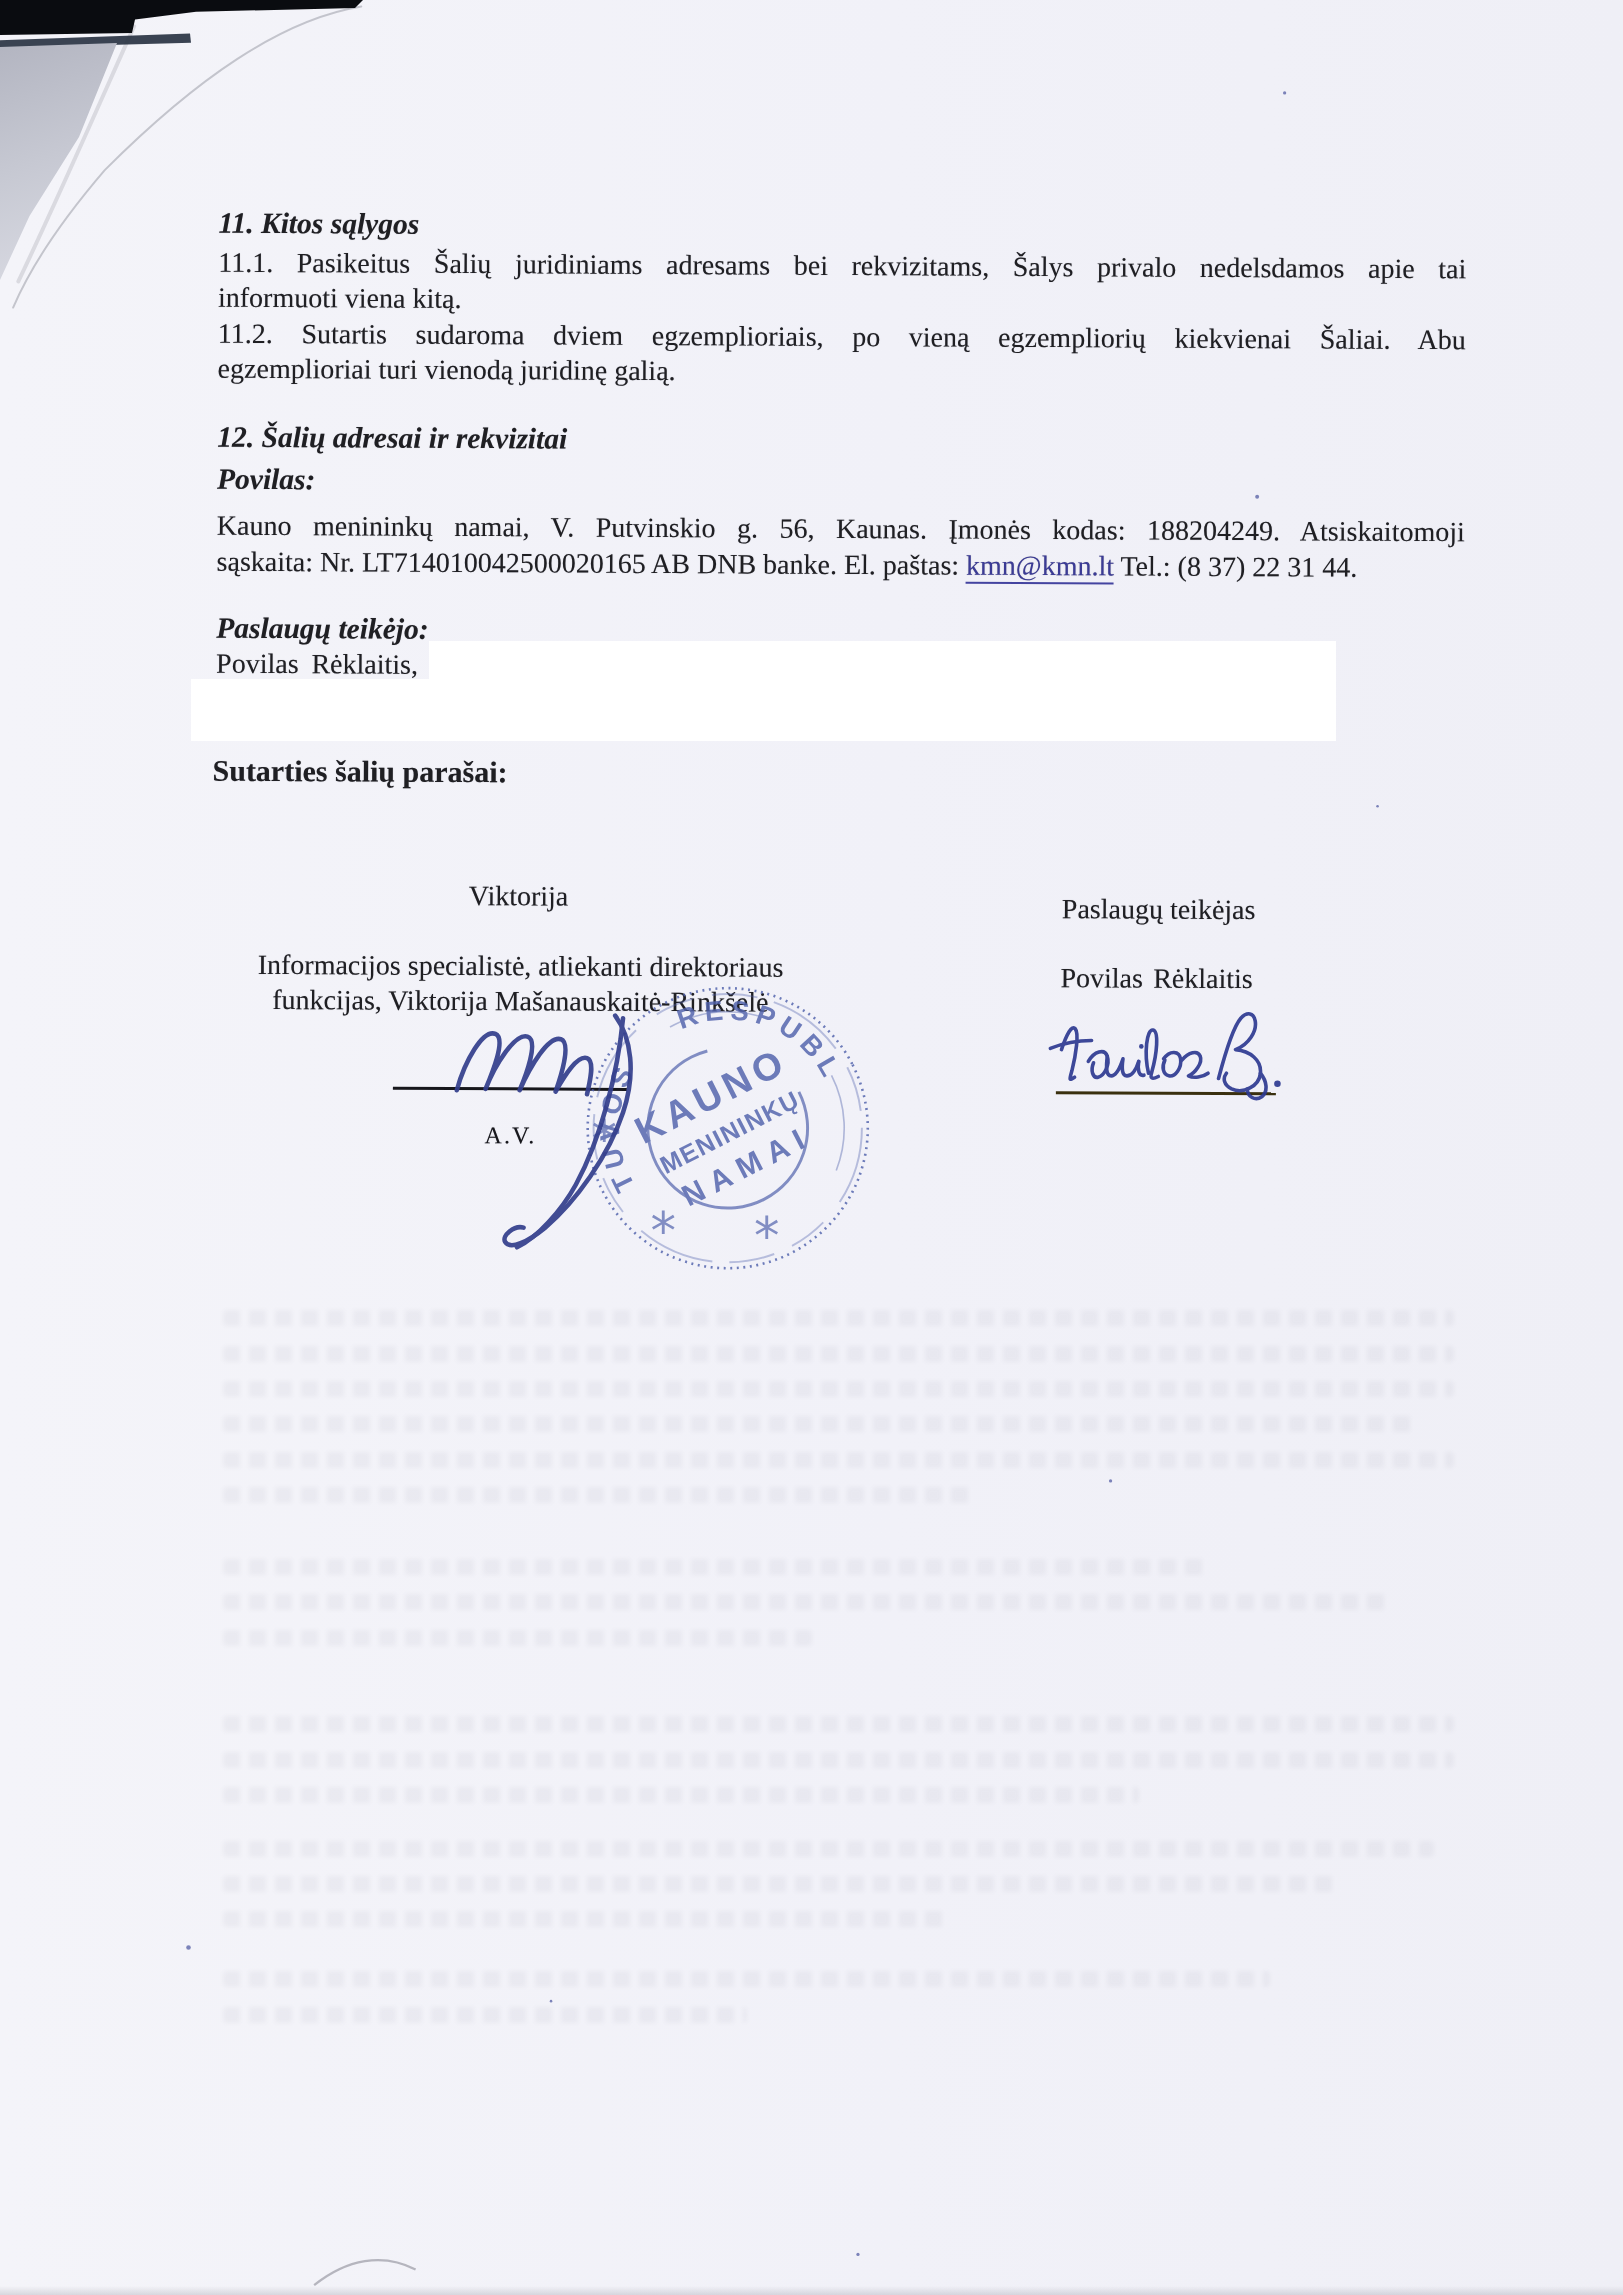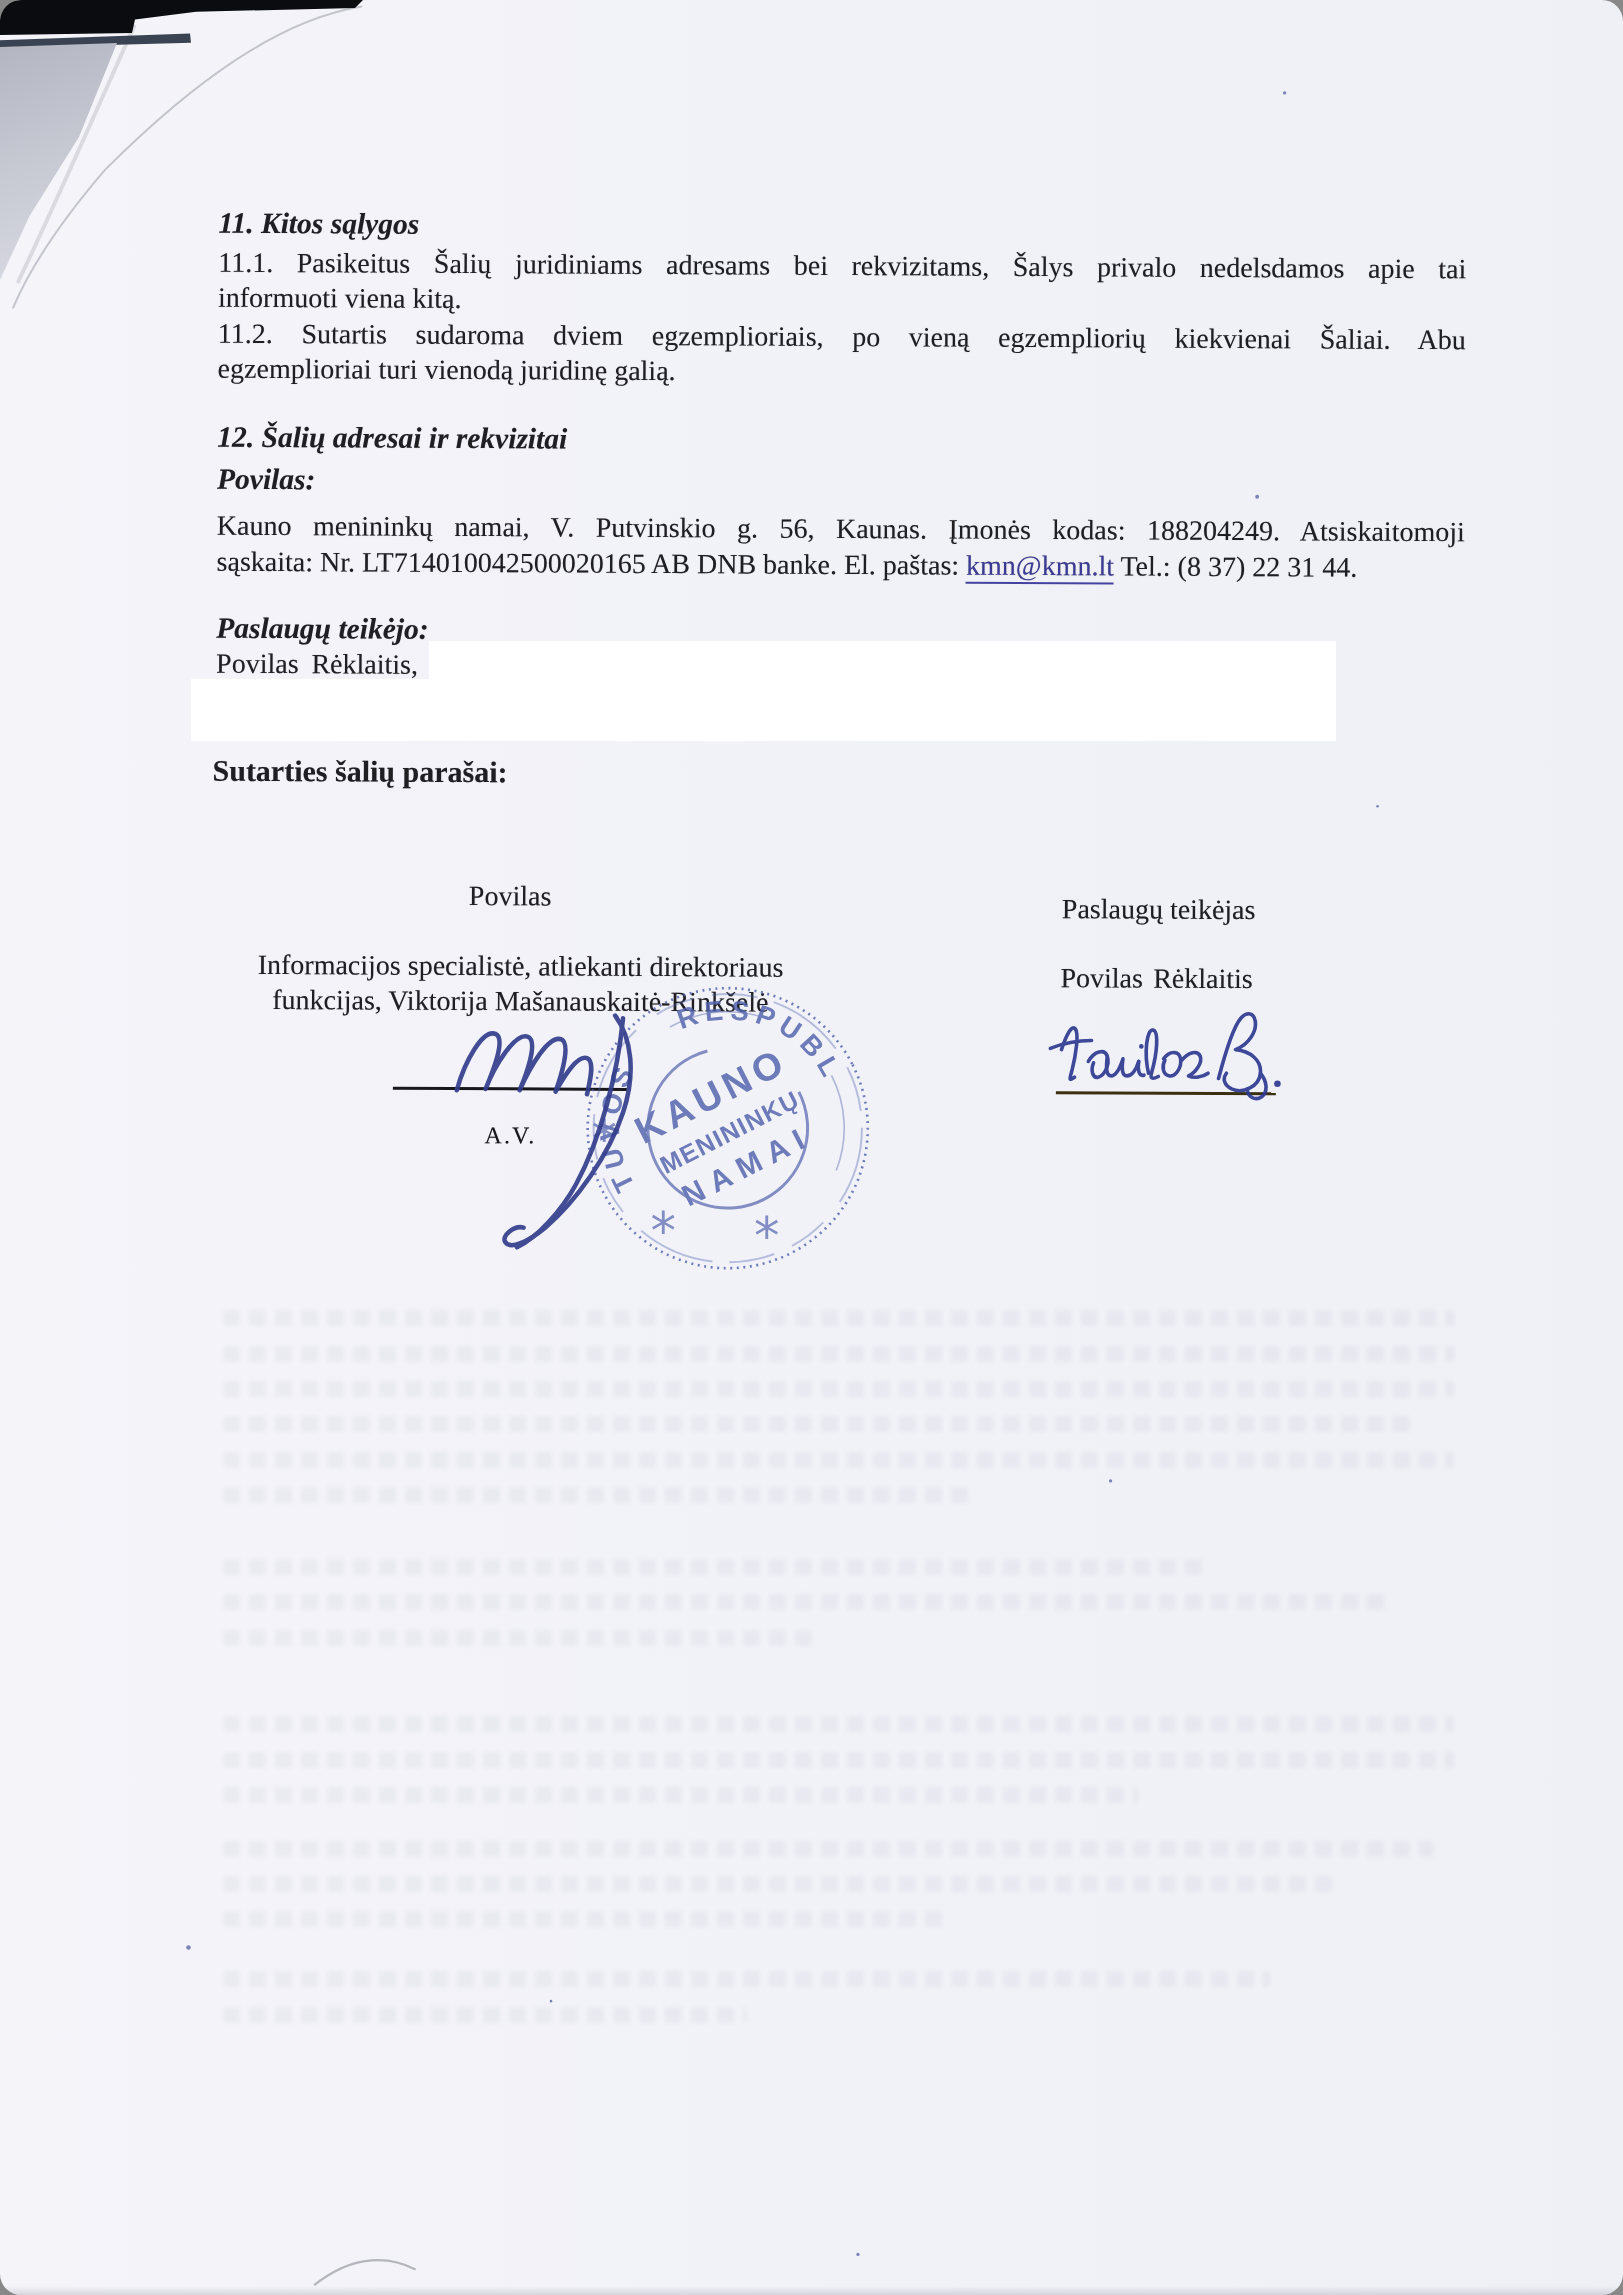--- a/index.html
+++ b/index.html
@@ -1,21 +1,20 @@
 <!DOCTYPE html>
 <html style="font-size:10.5px"><head>
 <meta charset="utf-8">
 <style>
   html,body{margin:0;padding:0;background:#888;}
   .page{
     position:relative;width:1623px;height:2295px;overflow:hidden;
     background:
       linear-gradient(90deg,#f4f4f9 0%,#f1f1f8 55%,#efeff6 100%);
     font-family:"Liberation Serif","DejaVu Serif",serif;
-    border-radius:21px;
   }
   .page::after{content:"";position:absolute;left:0;right:0;bottom:0;height:9.2px;
     background:linear-gradient(180deg,rgba(0,0,0,0) 0%,rgba(40,40,55,.14) 100%);}
   
   .doc{position:absolute;inset:0;transform:rotate(.3deg);transform-origin:40% 30%;
        color:#1f1f23;text-shadow:0 0 0.8px rgba(25,25,40,.38);}
   .tline{position:absolute;font-size:28px;line-height:1.18;white-space:nowrap;}
   .just{left:216px;width:1248px;white-space:normal;text-align:justify;text-align-last:justify;}
   .hline{position:absolute;font-size:29.5px;font-weight:bold;font-style:italic;white-space:nowrap;}
   .bold{font-weight:bold;}
@@ -79,21 +78,21 @@
     <div class="tline just" style="top:511px;">Kauno menininkų namai, V. Putvinskio g. 56, Kaunas. Įmonės kodas: 188204249. Atsiskaitomoji</div>
     <div class="tline" style="left:216px;top:547px;">
       <span>sąskaita: Nr. LT714010042500020165 AB DNB banke. El. paštas: </span><span class="email">kmn@kmn.lt</span><span> Tel.: (8 37) 22 31 44.</span>
     </div>
 
     <div class="hline" style="left:216px;top:614px;">Paslaugų teikėjo:</div>
     <div class="tline" style="left:216px;top:649px;word-spacing:5.9px;">Povilas Rėklaitis,</div>
 
     <div class="tline bold" style="left:213px;top:755px;font-size:30px;">Sutarties šalių parašai:</div>
 
-    <div class="tline" style="left:470px;top:880px;">Povilas</div>
+    <div class="tline" style="left:470px;top:880px;">Viktorija</div>
     <div class="tline" style="left:1063px;top:890px;">Paslaugų teikėjas</div>
 
     <div class="center-block" style="top:951px;">Informacijos specialistė, atliekanti direktoriaus</div>
     <div class="center-block" style="top:986px;">funkcijas, Viktorija Mašanauskaitė-Rinkšelė</div>
     <div class="tline" style="left:1062px;top:959px;word-spacing:3.3px;">Povilas Rėklaitis</div>
 
     <div class="sigline" style="left:395px;top:1088px;width:234px;height:2.6px;"></div>
     <div class="sigline" style="left:1058px;top:1089px;width:220px;height:3.3px;background:#3a300f;"></div>
 
     <div class="av" style="left:487px;top:1123px;">A.V.</div>

